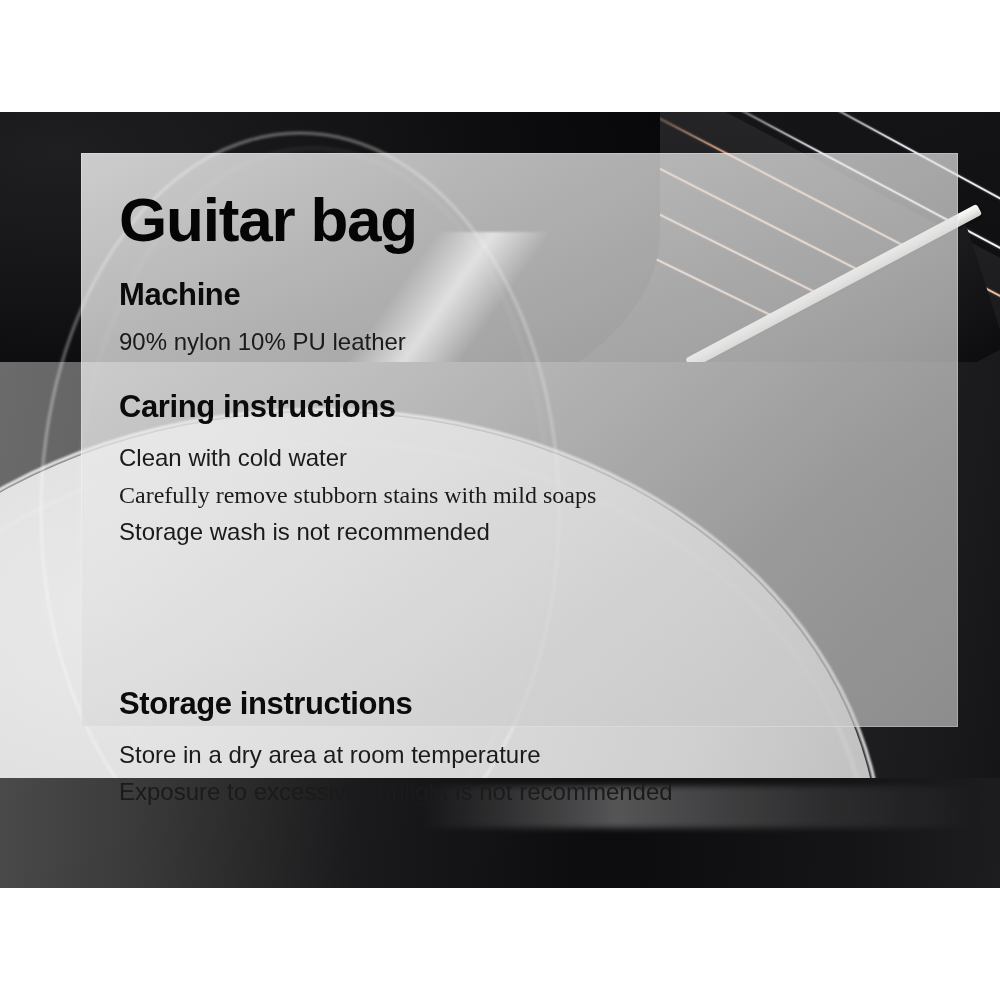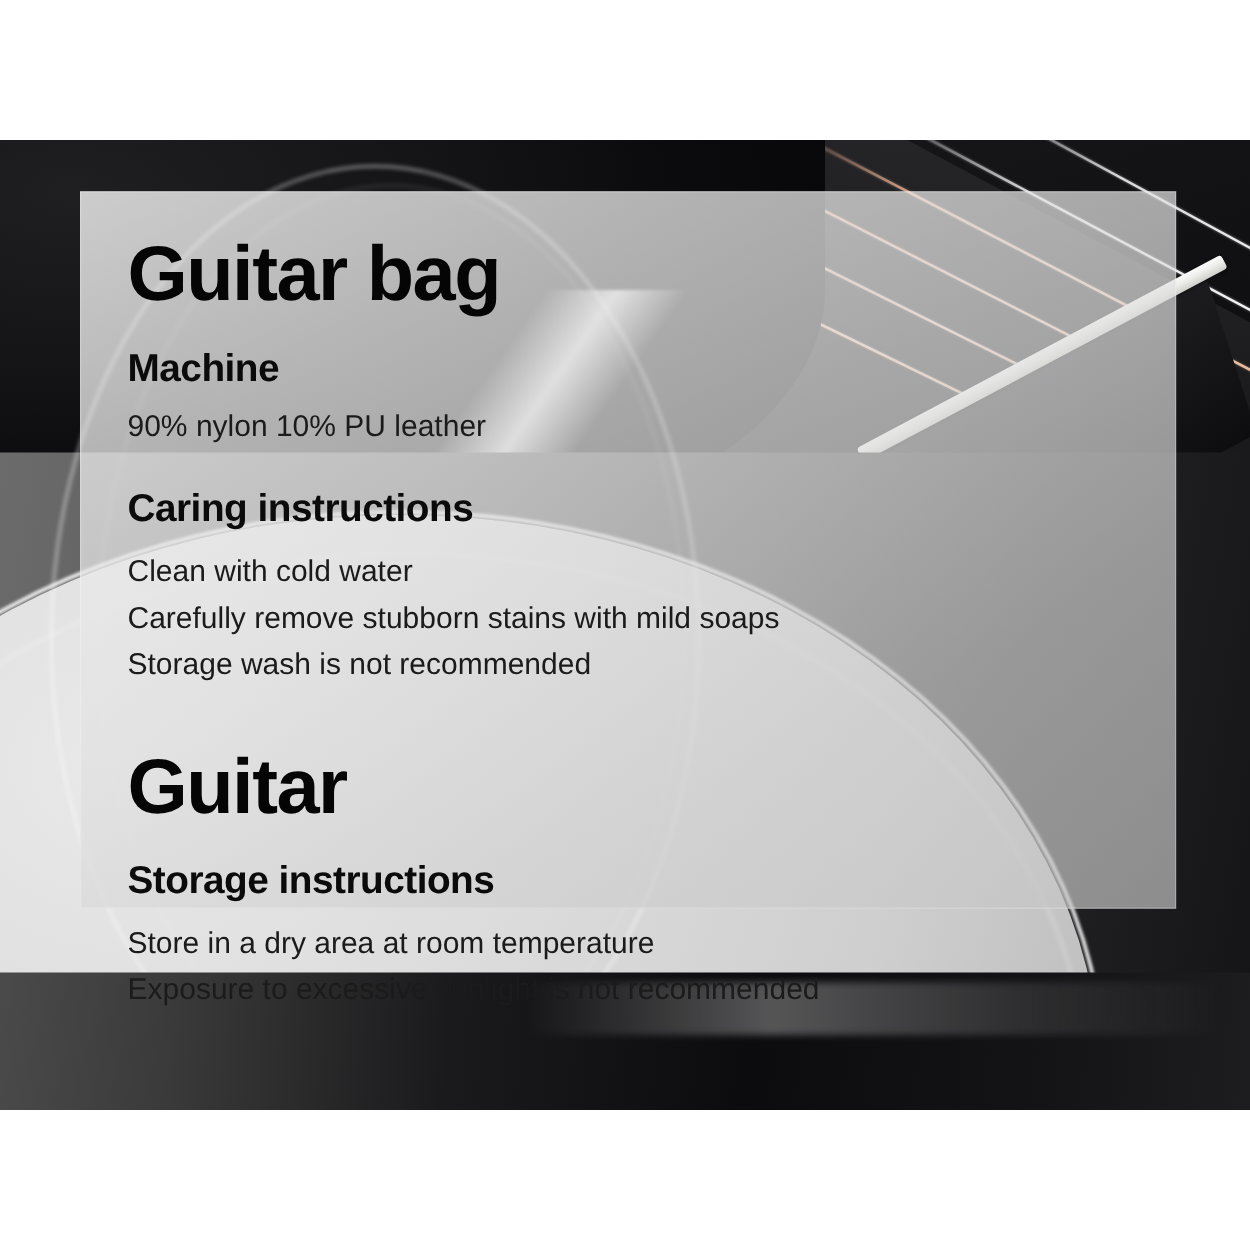--- a/index.html
+++ b/index.html
@@ -210,21 +210,21 @@
     bottom: 60px;
     width: 560px;
     height: 42px;
     background: linear-gradient(90deg, rgba(255,255,255,0) 0%, rgba(255,255,255,.30) 35%, rgba(255,255,255,.12) 70%, rgba(255,255,255,0) 100%);
     filter: blur(3px);
   }
 
   
   #panel {
     position: absolute;
-    left: 64px;
+    left: 81px;
     top: 153px;
     width: 877px;
     height: 574px;
     background:
       linear-gradient(155deg, rgba(248,248,248,.80) 0%, rgba(238,238,238,.74) 22%, rgba(225,225,225,.70) 46%, rgba(208,208,208,.68) 72%, rgba(196,196,196,.68) 100%);
     box-shadow: 0 0 0 1px rgba(255,255,255,.25) inset;
   }
 
   
   .h1 {
@@ -254,21 +254,21 @@
     white-space: nowrap;
   }
 
   
   .t-title-bag   { position: absolute; left: 38px; top: 36px; }
   .t-material    { position: absolute; left: 38px; top: 126px; }
   .t-material-v  { position: absolute; left: 38px; top: 177px; }
 
   .t-caring      { position: absolute; left: 38px; top: 238px; }
   .t-care-1      { position: absolute; left: 38px; top: 293px; }
-  .t-care-2      { position: absolute; left: 38px; top: 330px; }
+  .t-care-2      { position: absolute; left: 38px; top: 330px; font-family: Liberation Serif, serif; }
   .t-care-3      { position: absolute; left: 38px; top: 367px; }
 
   .t-title-guitar{ position: absolute; left: 38px; top: 446px; }
   .t-storage     { position: absolute; left: 38px; top: 535px; }
   .t-store-1     { position: absolute; left: 38px; top: 590px; }
   .t-store-2     { position: absolute; left: 38px; top: 627px; }
 </style>
 </head>
 <body>
 
@@ -315,21 +315,20 @@
     <h2 class="h2 t-material">Machine</h2>
 
     <p class="body-line t-material-v">90% nylon 10% PU leather</p>
 
     <h2 class="h2 t-caring">Caring instructions</h2>
 
     <p class="body-line t-care-1">Clean with cold water</p>
     <p class="body-line t-care-2">Carefully remove stubborn stains with mild soaps</p>
     <p class="body-line t-care-3">Storage wash is not recommended</p>
 
-    <h1 class="h1 t-title-guitar">Guitar</h1>
 
     <h2 class="h2 t-storage">Storage instructions</h2>
 
     <p class="body-line t-store-2">Exposure to excessive sunlight is not recommended</p>
     <p class="body-line t-store-1">Store in a dry area at room temperature</p>
   </div>
 
 </div>
 
 </body></html>

